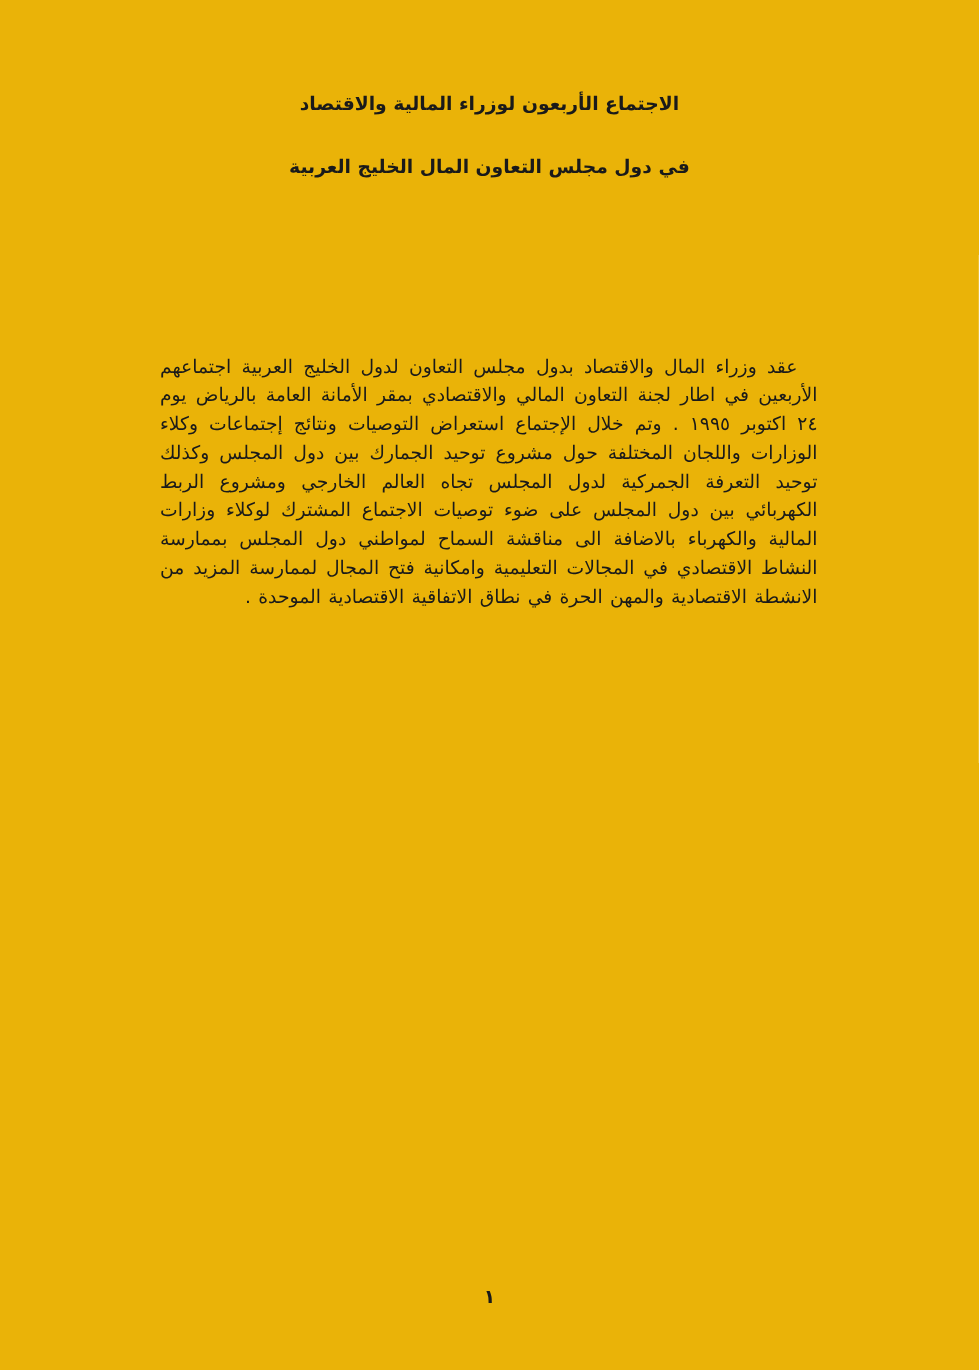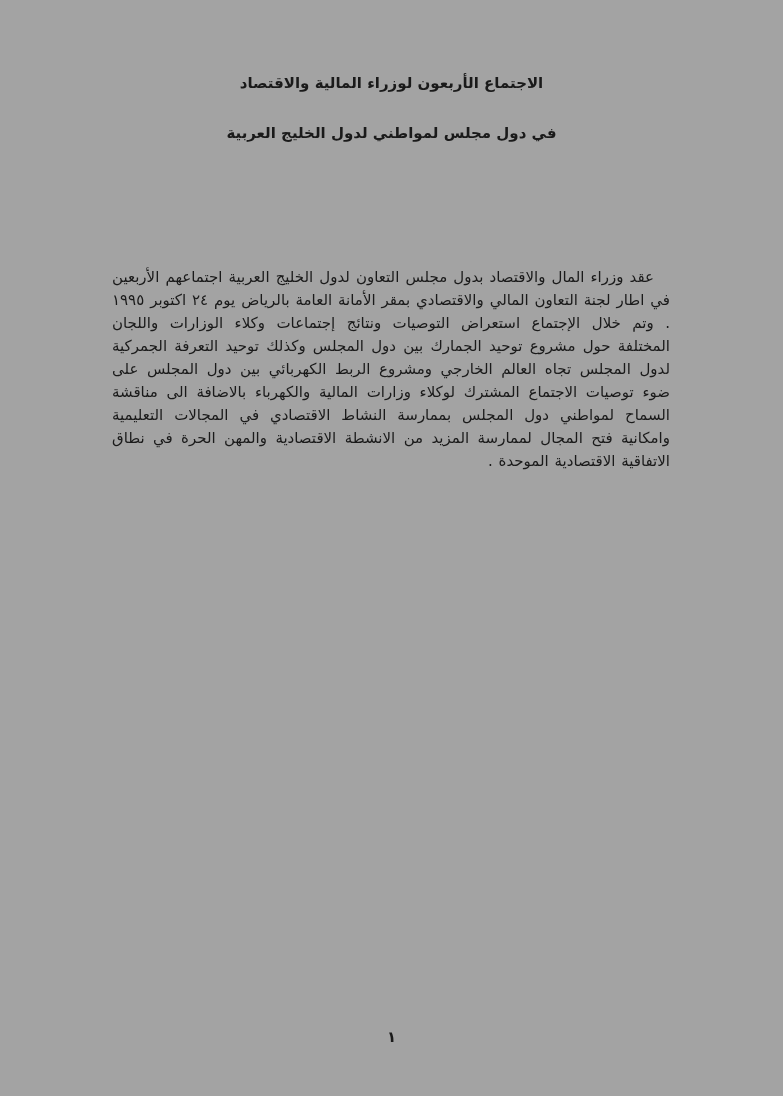--- a/index.html
+++ b/index.html
@@ -9,21 +9,21 @@
     height: 1096px;
     background: #ffffff;
     font-family: "DejaVu Sans", sans-serif;
     color: #1a1a1a;
     position: relative;
     overflow: hidden;
   }
   .page {
     position: absolute;
     inset: 0;
-    background: #a3a3a3;
+    background: #eab308;
   }
   .title-block {
     position: absolute;
     top: 74px;
     left: 0;
     right: 0;
     text-align: center;
     direction: rtl;
   }
   .title-line {
@@ -34,21 +34,21 @@
     letter-spacing: 0.2px;
   }
   .body-block {
     position: absolute;
     top: 266px;
     right: 113px;
     width: 558px;
     direction: rtl;
   }
   .body-block p {
-    margin: 0;
+    margin: 16px;
     font-size: 15px;
     line-height: 23px;
     text-align: justify;
     text-justify: inter-word;
     text-indent: 16px;
     word-spacing: 1px;
   }
   .page-number {
     position: absolute;
     bottom: 50px;
@@ -60,21 +60,21 @@
     direction: rtl;
   }
 </style>
 </head>
 <body>
 
 <div class="page">
 
   <div class="title-block">
     <div class="title-line">الاجتماع الأربعون لوزراء المالية والاقتصاد</div>
-    <div class="title-line">في دول مجلس لمواطني لدول الخليج العربية</div>
+    <div class="title-line">في دول مجلس التعاون المال الخليج العربية</div>
   </div>
 
   <div class="body-block">
     <p>عقد وزراء المال والاقتصاد بدول مجلس التعاون لدول الخليج العربية اجتماعهم الأربعين في اطار لجنة التعاون المالي والاقتصادي بمقر الأمانة العامة بالرياض يوم ٢٤ اكتوبر ١٩٩٥ . وتم خلال الإجتماع استعراض التوصيات ونتائج إجتماعات وكلاء الوزارات واللجان المختلفة حول مشروع توحيد الجمارك بين دول المجلس وكذلك توحيد التعرفة الجمركية لدول المجلس تجاه العالم الخارجي ومشروع الربط الكهربائي بين دول المجلس على ضوء توصيات الاجتماع المشترك لوكلاء وزارات المالية والكهرباء بالاضافة الى مناقشة السماح لمواطني دول المجلس بممارسة النشاط الاقتصادي في المجالات التعليمية وامكانية فتح المجال لممارسة المزيد من الانشطة الاقتصادية والمهن الحرة في نطاق الاتفاقية الاقتصادية الموحدة .</p>
   </div>
 
   <div class="page-number">١</div>
 
 </div>
 

